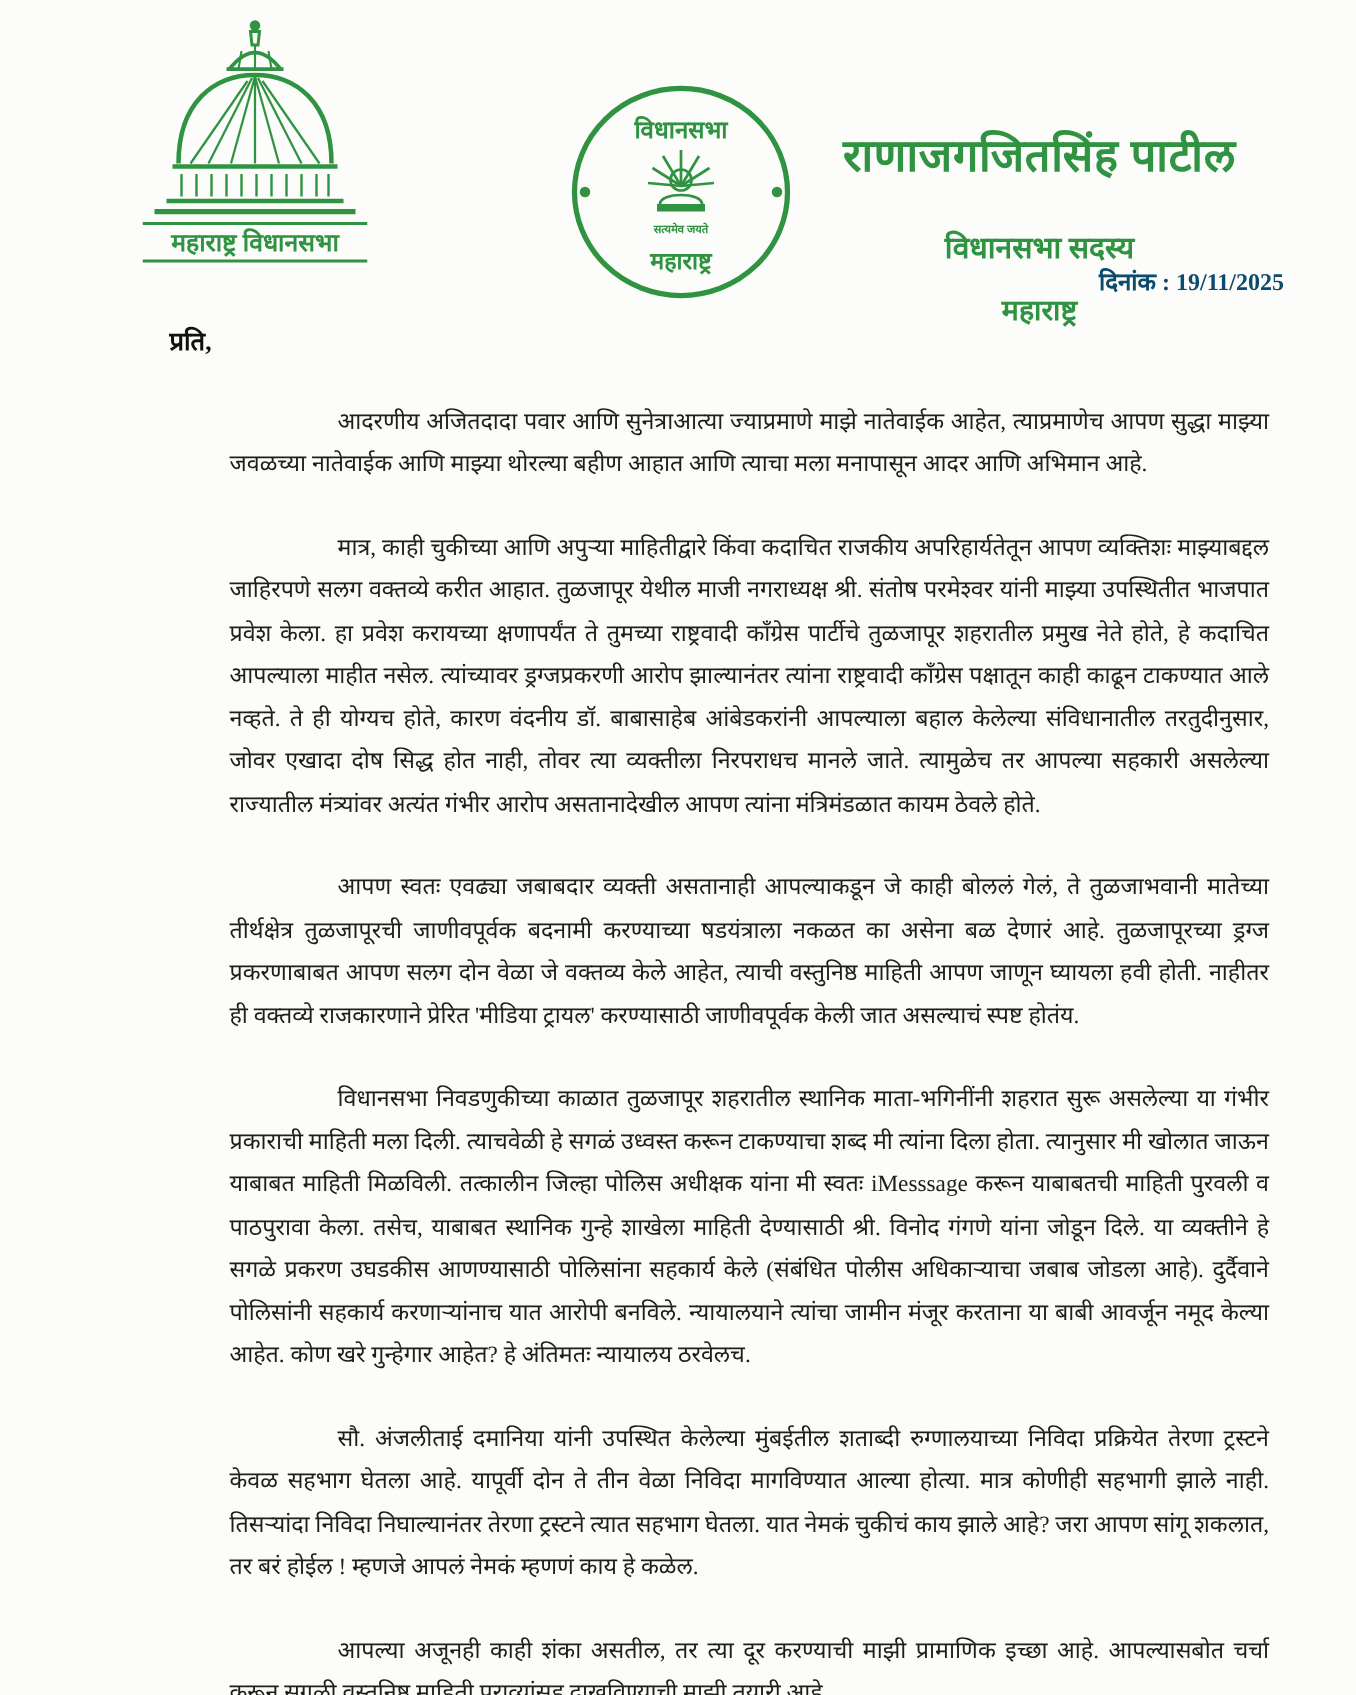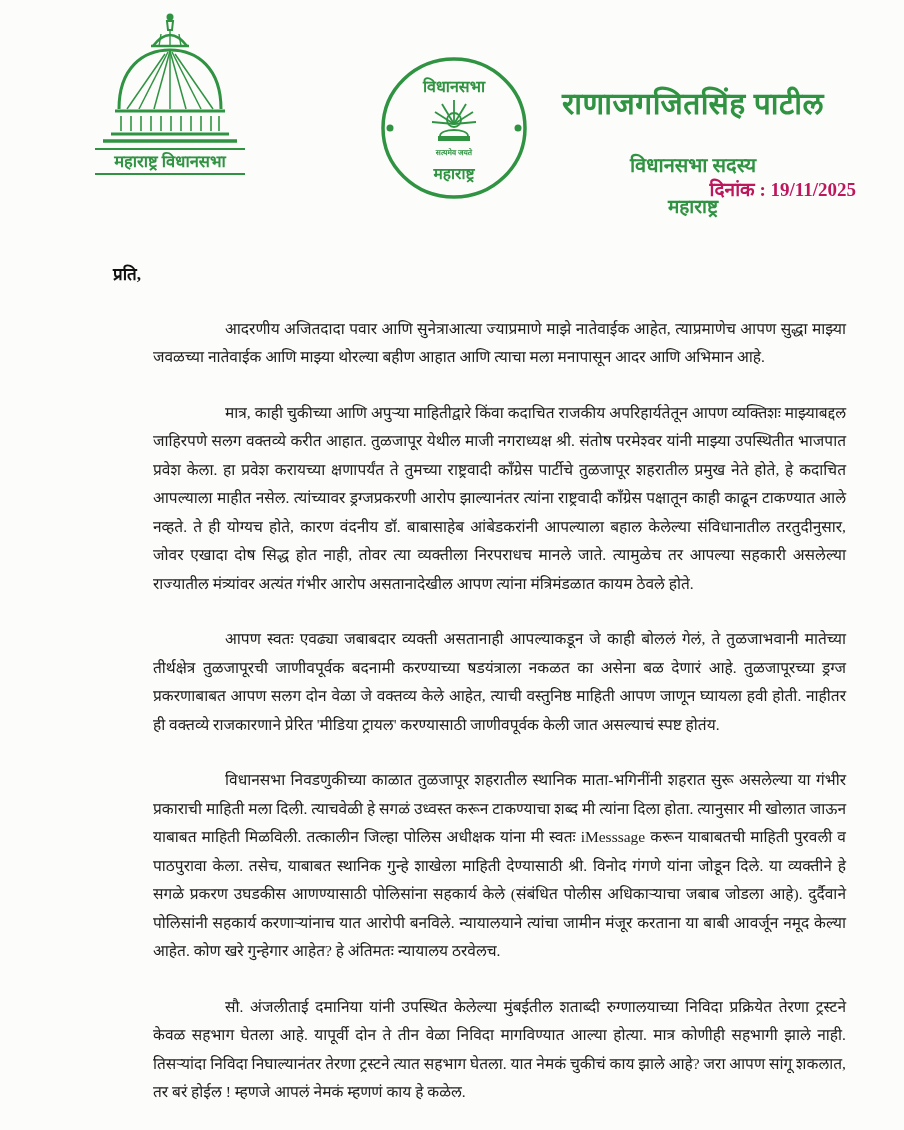--- a/index.html
+++ b/index.html
@@ -19,29 +19,29 @@
     color:var(--ink);
     overflow:hidden;
   }
   
   .lh-left{position:absolute;left:95px;top:10px;width:150px;text-align:center;}
   .lh-seal{position:absolute;left:378px;top:52px;width:152px;}
   .lh-right{position:absolute;right:46px;top:42px;width:330px;text-align:center;}
   .sender-name{font-size:30px;font-weight:bold;color:var(--brand-green);letter-spacing:.5px;margin-top:40px;}
   .sender-title{font-size:20px;font-weight:bold;color:var(--brand-green);margin-top:28px;}
   .sender-region{font-size:19px;font-weight:bold;color:var(--brand-green);margin-top:15px;}
-  .date-line{position:absolute;top:176px;right:48px;font-size:19px;font-weight:bold;color:#be185d;}
+  .date-line{position:absolute;top:176px;right:48px;font-size:16px;font-weight:bold;color:#0c4a6e;}
   .g-stroke{stroke:var(--brand-green);fill:none;}
   .g-fill{fill:var(--brand-green);}
   .g-text{fill:var(--brand-green);font-family:"Liberation Serif","DejaVu Serif",serif;font-weight:bold;}
   
   .body{
     position:absolute;left:113px;right:58px;top:214px;
   }
-  .salutation{font-size:17px;font-weight:bold;line-height:1.62;color:#121110;margin-top:47px;}
+  .salutation{font-size:17px;font-weight:bold;line-height:1.62;color:#121110;}
   .paras{margin-top:26px;}
   .paras p{
     font-size:15.5px;line-height:1.84;text-align:justify;
     text-indent:72px;margin-bottom:27px;color:var(--ink);margin-left:40px;
   }
 </style>
 </head>
 <body>
 
 <div class="page">

